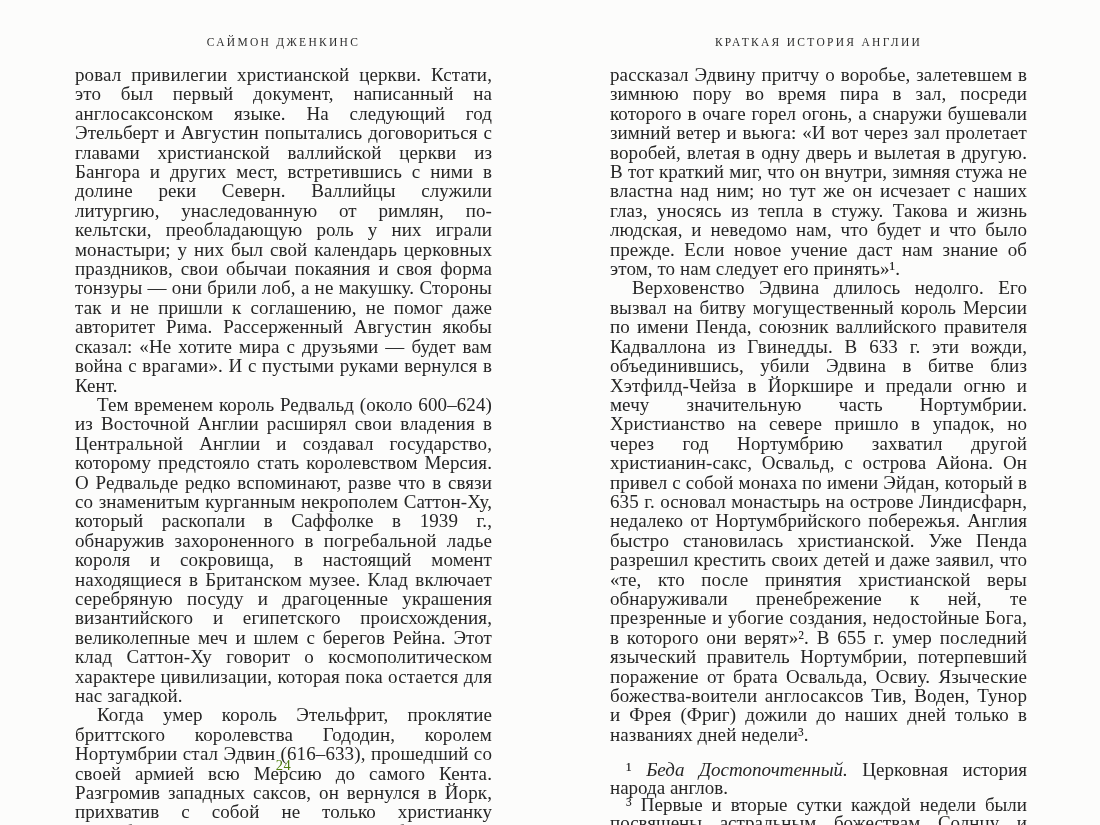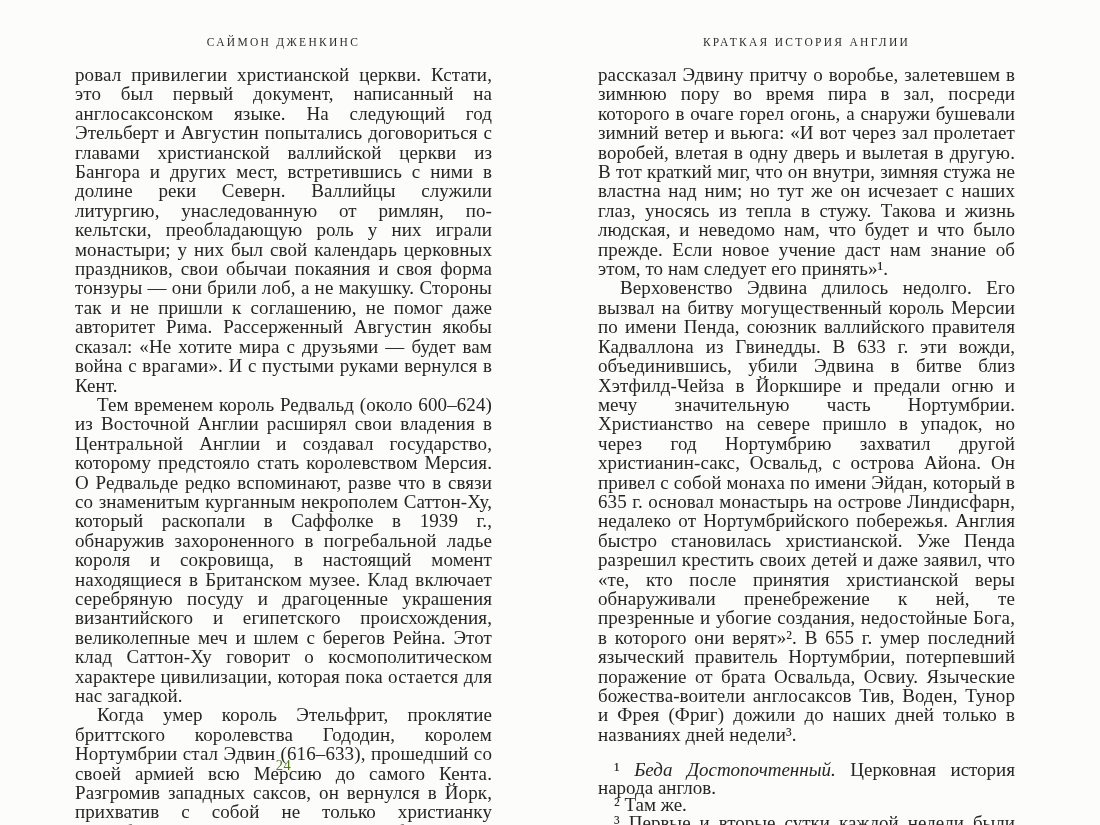--- a/index.html
+++ b/index.html
@@ -19,21 +19,21 @@
     position: absolute;
     inset: 0;
   }
   .page {
     position: absolute;
     top: 0;
     height: 825px;
     width: 550px;
   }
   .page.left  { left: 0; }
-  .page.right { left: 538px; }
+  .page.right { left: 550px; }
 
   .text-col {
     position: absolute;
     top: 36px;
     width: 417px;
   }
   .page.left  .text-col { left: 75px; }
   .page.right .text-col { left: 60px; }
 
   .running-header {
@@ -108,19 +108,18 @@
 
   <div class="page right">
     <div class="text-col">
       <div class="running-header">КРАТКАЯ ИСТОРИЯ АНГЛИИ</div>
       <div class="body-text">
         <p class="para no-indent">рассказал Эдвину притчу о воробье, залетевшем в зимнюю пору во время пира в зал, посреди которого в очаге горел огонь, а снаружи бушевали зимний ветер и вьюга: «И вот через зал пролетает воробей, влетая в одну дверь и вылетая в другую. В тот краткий миг, что он внутри, зимняя стужа не властна над ним; но тут же он исчезает с наших глаз, уносясь из тепла в стужу. Такова и жизнь людская, и неведомо нам, что будет и что было прежде. Если новое учение даст нам знание об этом, то нам следует его принять»¹.</p>
         <p class="para">Верховенство Эдвина длилось недолго. Его вызвал на битву могущественный король Мерсии по имени Пенда, союзник валлийского правителя Кадваллона из Гвинедды. В 633 г. эти вожди, объединившись, убили Эдвина в битве близ Хэтфилд-Чейза в Йоркшире и предали огню и мечу значительную часть Нортумбрии. Христианство на севере пришло в упадок, но через год Нортумбрию захватил другой христианин-сакс, Освальд, с острова Айона. Он привел с собой монаха по имени Эйдан, который в 635 г. основал монастырь на острове Линдисфарн, недалеко от Нортумбрийского побережья. Англия быстро становилась христианской. Уже Пенда разрешил крестить своих детей и даже заявил, что «те, кто после принятия христианской веры обнаруживали пренебрежение к ней, те презренные и убогие создания, недостойные Бога, в которого они верят»². В 655 г. умер последний языческий правитель Нортумбрии, потерпевший поражение от брата Освальда, Освиу. Языческие божества-воители англосаксов Тив, Воден, Тунор и Фрея (Фриг) дожили до наших дней только в названиях дней недели³.</p>
       </div>
       <div class="footnotes">
         <p class="footnote"><span>¹</span> <span class="fn-author">Беда Достопочтенный.</span> <span>Церковная история народа англов.</span></p>
-        <p class="footnote"><span>²</span> <span>Там же.</span></p>
         <p class="footnote"><span>³</span> <span>Первые и вторые сутки каждой недели были посвящены астральным божествам Солнцу и Месяцу, третьи, четвертые, пятые — англосаксонским богам войны Тиву, Тунору и Тунору, шестые — богине Фриг, седьмые — римскому божеству Сатурну.</span></p>
       </div>
     </div>
   </div>
 
 </div>
 
 </body></html>

